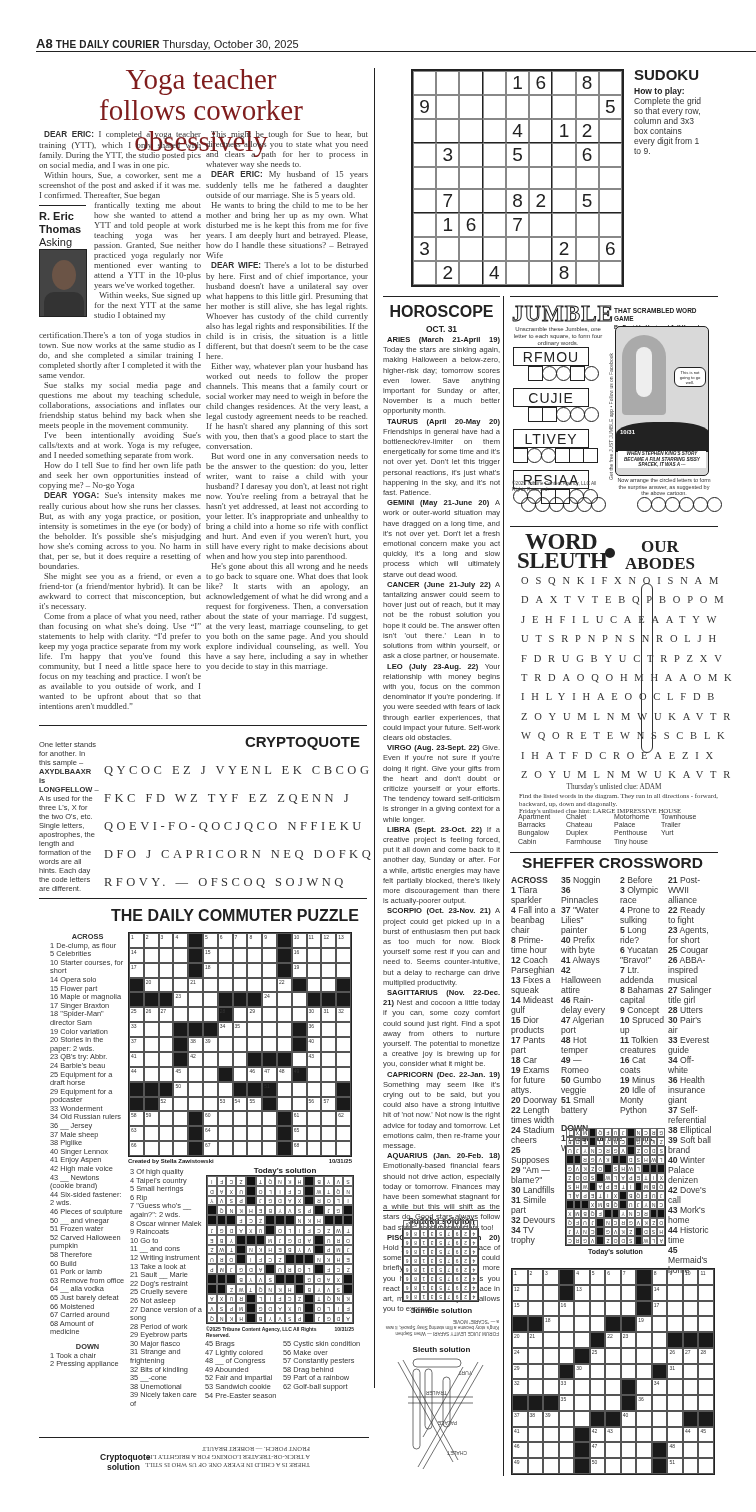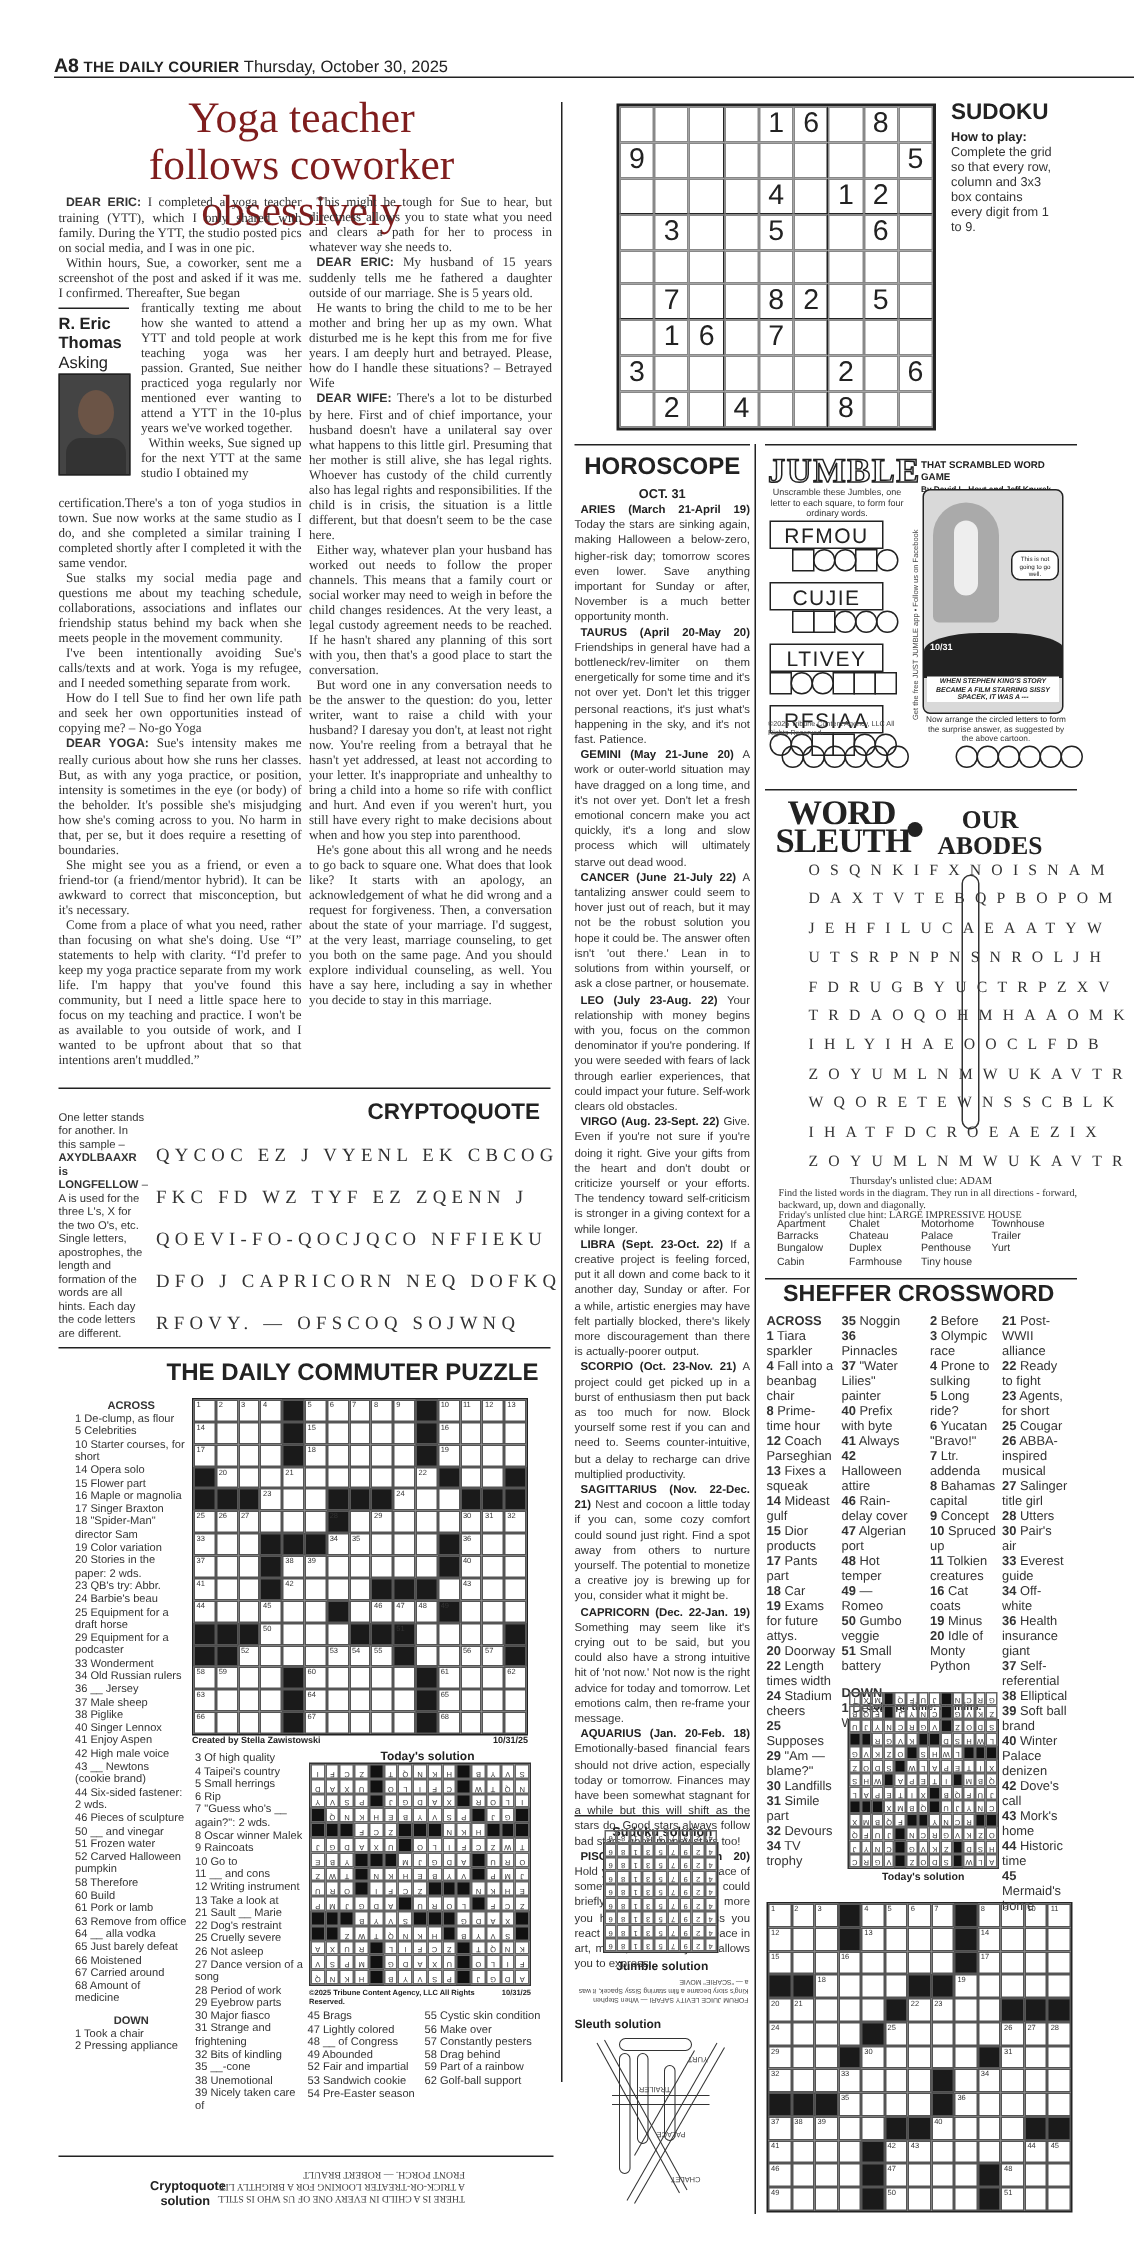--- a/index.html
+++ b/index.html
@@ -866,21 +866,21 @@
     <div>9</div>
     <div>7</div>
     <div>5</div>
     <div>3</div>
     <div>1</div>
     <div>8</div>
     <div>6</div>
   </div>
 <div class="abs sans" style="left:383px;top:1306px;width:117px;text-align:center;font-size:8px;font-weight:700">Jumble solution</div>
 <div class="abs sans sol" style="left:384px;top:1318px;width:115px;font-size:4.6px;line-height:6px;color:#444">FORUM JUICE LEVITY SAFARI — When Stephen King's story became a film starring Sissy Spacek, it was a — "SCARIE" MOVIE</div>
-<div class="abs sans" style="left:383px;top:1345px;width:117px;font-size:8px;font-weight:700">Sleuth solution</div>
+<div class="abs sans" style="left:383px;top:1345px;width:117px;text-align:center;font-size:8px;font-weight:700">Sleuth solution</div>
 <div class="abs" style="left:393px;top:1357px;width:95px;height:115px">
   <svg width="95" height="115" viewBox="0 0 95 115">
     <g fill="none" stroke="#333" stroke-width="0.7">
       <rect x="20" y="2" width="48" height="8" rx="4"></rect>
       <rect x="20" y="12" width="7" height="80" rx="3.5"></rect>
       <rect x="32" y="12" width="7" height="60" rx="3.5"></rect>
       <line x1="5" y1="5" x2="60" y2="105"></line>
         <line x1="10" y1="3" x2="65" y2="103"></line>
       <line x1="85" y1="5" x2="25" y2="110"></line>
         <line x1="90" y1="8" x2="30" y2="112"></line>
@@ -973,21 +973,21 @@
 <div class="abs hrule" style="left:510px;top:526px;width:208px"></div>
 <div class="abs" style="left:517px;top:532px;width:90px;font-family:'Liberation Serif',serif;font-weight:700;font-size:23px;line-height:19px;letter-spacing:-0.5px">
   <div style="padding-left:8px">WORD</div>
   <div>SLEUTH</div>
 </div>
 <div class="abs" style="left:605px;top:548px;width:10px;height:10px;border-radius:50%;background:#222"></div>
 <div class="abs" style="left:625px;top:538px;width:70px;font-family:'Liberation Serif',serif;font-weight:700;font-size:17px;line-height:17px;text-align:center">
   <div>OUR</div>
   <div>ABODES</div>
 </div>
-<div class="abs ws-grid" id="sleuth-grid" style="left:539px;top:571px;width:200px">
+<div class="abs ws-grid" id="sleuth-grid" style="left:521px;top:571px;width:200px">
     <div>OSQNKIFXNOISNAM</div>
     <div>DAXTVTEBQPBOPOM</div>
     <div>JEHFILUCAEAATYW</div>
     <div>UTSRPNPNSNROLJH</div>
     <div>FDRUGBYUCTRPZXV</div>
     <div>TRDAOQOHMHAAOMK</div>
     <div>IHLYIHAEOOCLFDB</div>
     <div>ZOYUMLNMWUKAVTR</div>
     <div>WQORETEWNSSCBLK</div>
     <div>IHATFDCROEAEZIX</div>
@@ -1041,21 +1041,21 @@
     <div><b>32</b><span> Devours</span></div>
     <div><b>34</b><span> TV trophy</span></div>
   </div>
 <div class="abs sclues" id="sheffer-c2" style="left:561px;top:875px;width:46px">
     <div><b>35</b><span> Noggin</span></div>
     <div><b>36</b><span> Pinnacles</span></div>
     <div><b>37</b><span> "Water Lilies" painter</span></div>
     <div><b>40</b><span> Prefix with byte</span></div>
     <div><b>41</b><span> Always</span></div>
     <div><b>42</b><span> Halloween attire</span></div>
-    <div><b>46</b><span> Rain-delay cover</span></div>
+    <div><b>46</b><span> Rain-delay every</span></div>
     <div><b>47</b><span> Algerian port</span></div>
     <div><b>48</b><span> Hot temper</span></div>
     <div><b>49</b><span> — Romeo</span></div>
     <div><b>50</b><span> Gumbo veggie</span></div>
     <div><b>51</b><span> Small battery</span></div>
     <div style="font-weight: 700; margin-top: 8px;">DOWN</div>
     <div><b>1</b><span> Delaware Water —</span></div>
   </div>
 <div class="abs sclues" id="sheffer-c3" style="left:620px;top:875px;width:44px">
     <div><b>2</b><span> Before</span></div>

